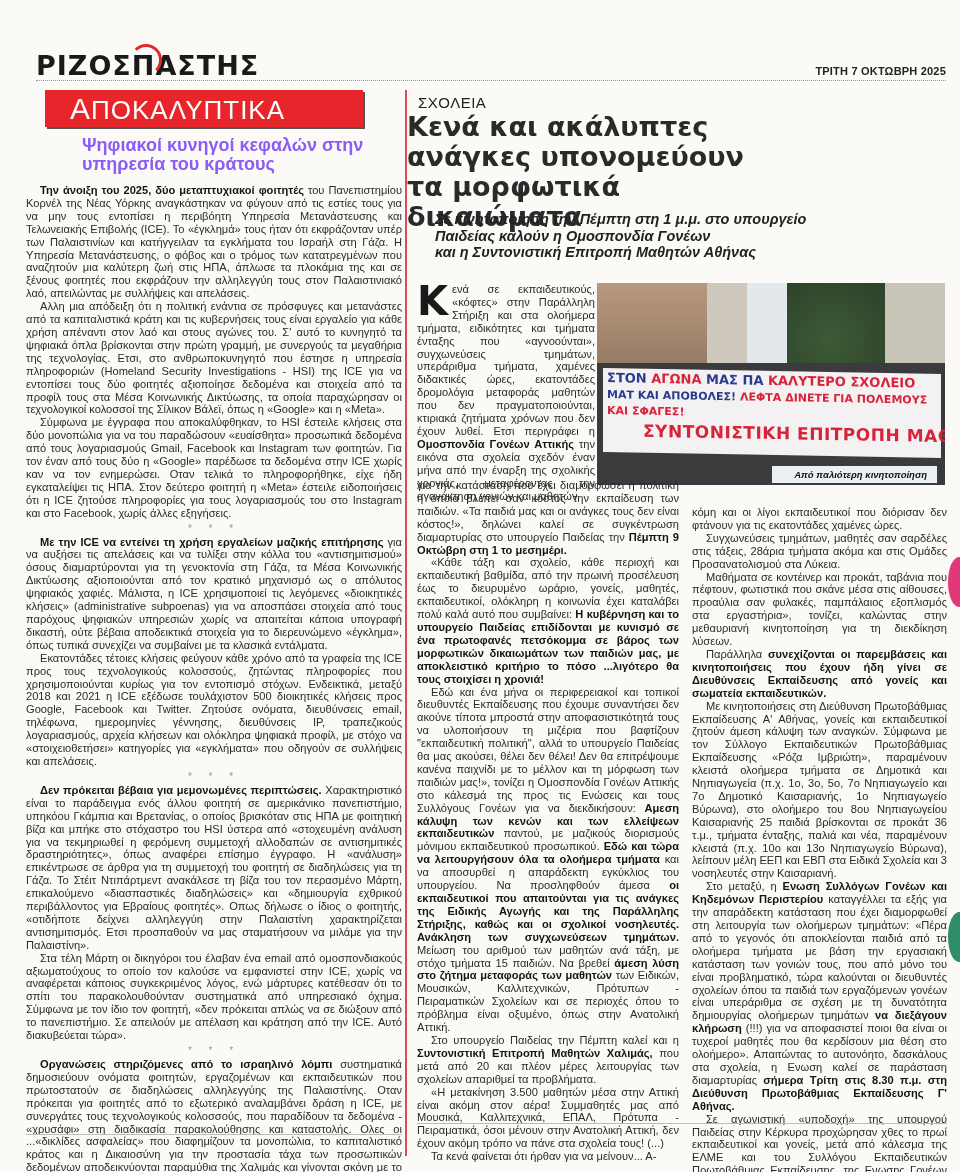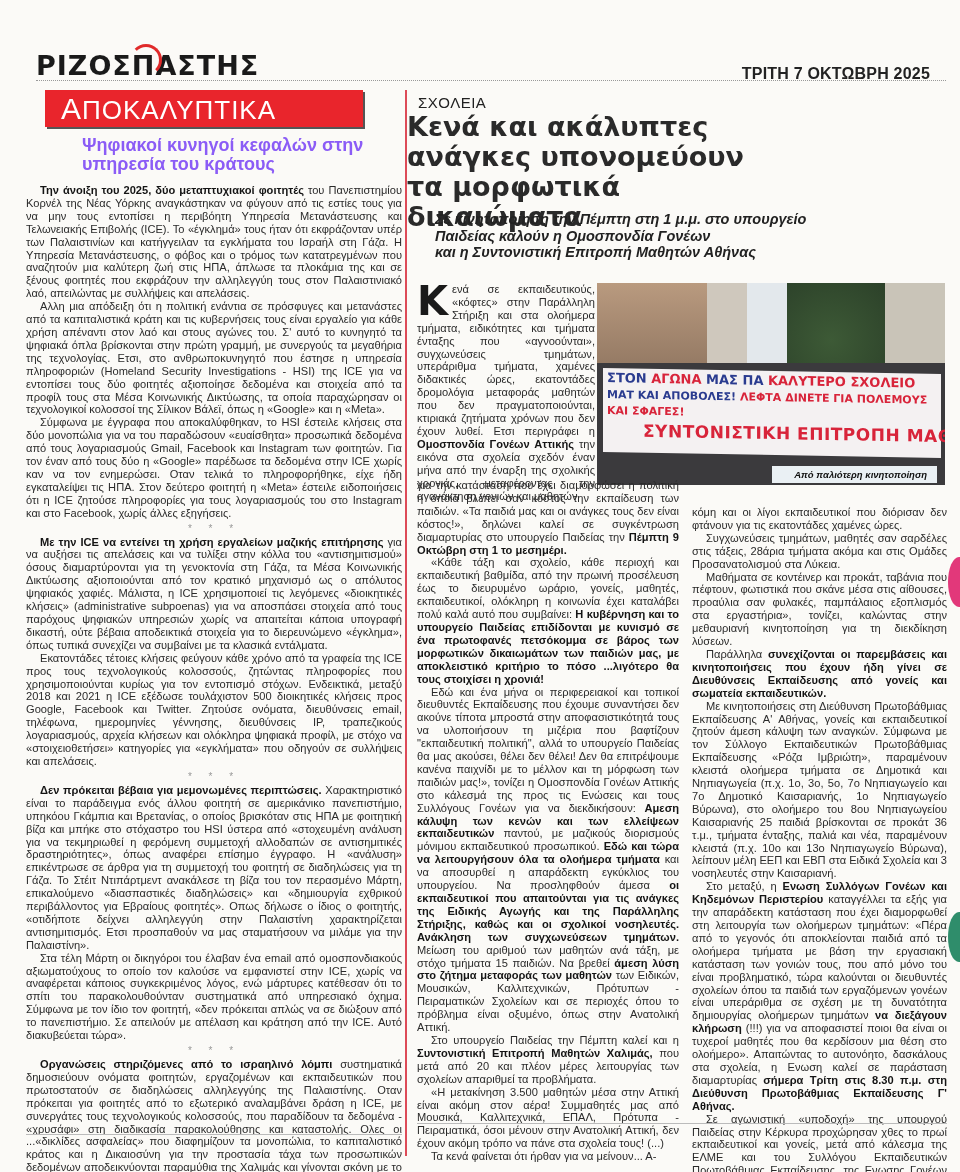--- a/index.html
+++ b/index.html
@@ -2,26 +2,26 @@
 <html><head>
 <meta charset="utf-8">
 <style>
   * { box-sizing: border-box; margin: 0; padding: 0; }
   html, body { width: 960px; height: 1172px; background: #fbfaf7; overflow: hidden; }
   body { position: relative; font-family: "Liberation Sans", "DejaVu Sans", sans-serif; color: #1e1e1e; }
 
   .masthead { position: absolute; left: 36px; top: 50px; font-family: "DejaVu Sans", sans-serif; font-weight: bold; font-size: 27px; letter-spacing: 1px; color: #1a1a1a; }
   .masthead .hl { color: #1a1a1a; position: relative; }
   .masthead .hl::before { content: ""; position: absolute; left: -2px; top: -6px; width: 26px; height: 26px; border: 3px solid #e02a2a; border-radius: 50%; border-left-color: transparent; border-bottom-color: transparent; }
-  .date { position: absolute; right: 30px; top: 65px; font-size: 16px; font-weight: bold; color: #222; letter-spacing: 0.2px; }
+  .date { position: absolute; right: 14px; top: 65px; font-size: 11px; font-weight: bold; color: #222; letter-spacing: 0.2px; }
   .top-rule { position: absolute; left: 36px; right: 14px; top: 80px; border-top: 1px dotted #999; }
 
   
   .left-col { position: absolute; left: 26px; top: 90px; width: 376px; }
-  .section-banner { display: block; background: #e9252c; color: #fff; font-size: 26px; height: 37px; line-height: 37px; padding-left: 16px; letter-spacing: 1px; box-shadow: 2px 2px 0 #555; margin-left: 19px; width: 318px; }
+  .section-banner { display: block; background: #e9252c; color: #fff; font-size: 26px; height: 37px; line-height: 37px; padding-left: 25px; letter-spacing: 1px; box-shadow: 2px 2px 0 #555; margin-left: 19px; width: 318px; }
   .section-banner .first { font-size: 30px; }
   .left-title { font-weight: bold; font-size: 18px; line-height: 19px; margin: 9px 0 10px 56px; color: #8b5cf6; }
   .body-text { font-size: 11.1px; line-height: 12.9px; text-align: justify; color: #2a2a2a; }
   .body-text p { text-indent: 14px; hyphens: auto; }
   .body-text b { color: #141414; }
   .stars { text-align: center; color: #999; font-size: 10px; letter-spacing: 7px; line-height: 11px; margin: 3px 0 2px; }
   .left-bottom-rule { position: absolute; left: 26px; width: 376px; top: 1134px; border-top: 1px solid #bbb; }
 
   .red-divider { position: absolute; left: 405px; top: 90px; width: 2px; height: 1066px; background: #d72c3c; opacity: 0.85; }
 

